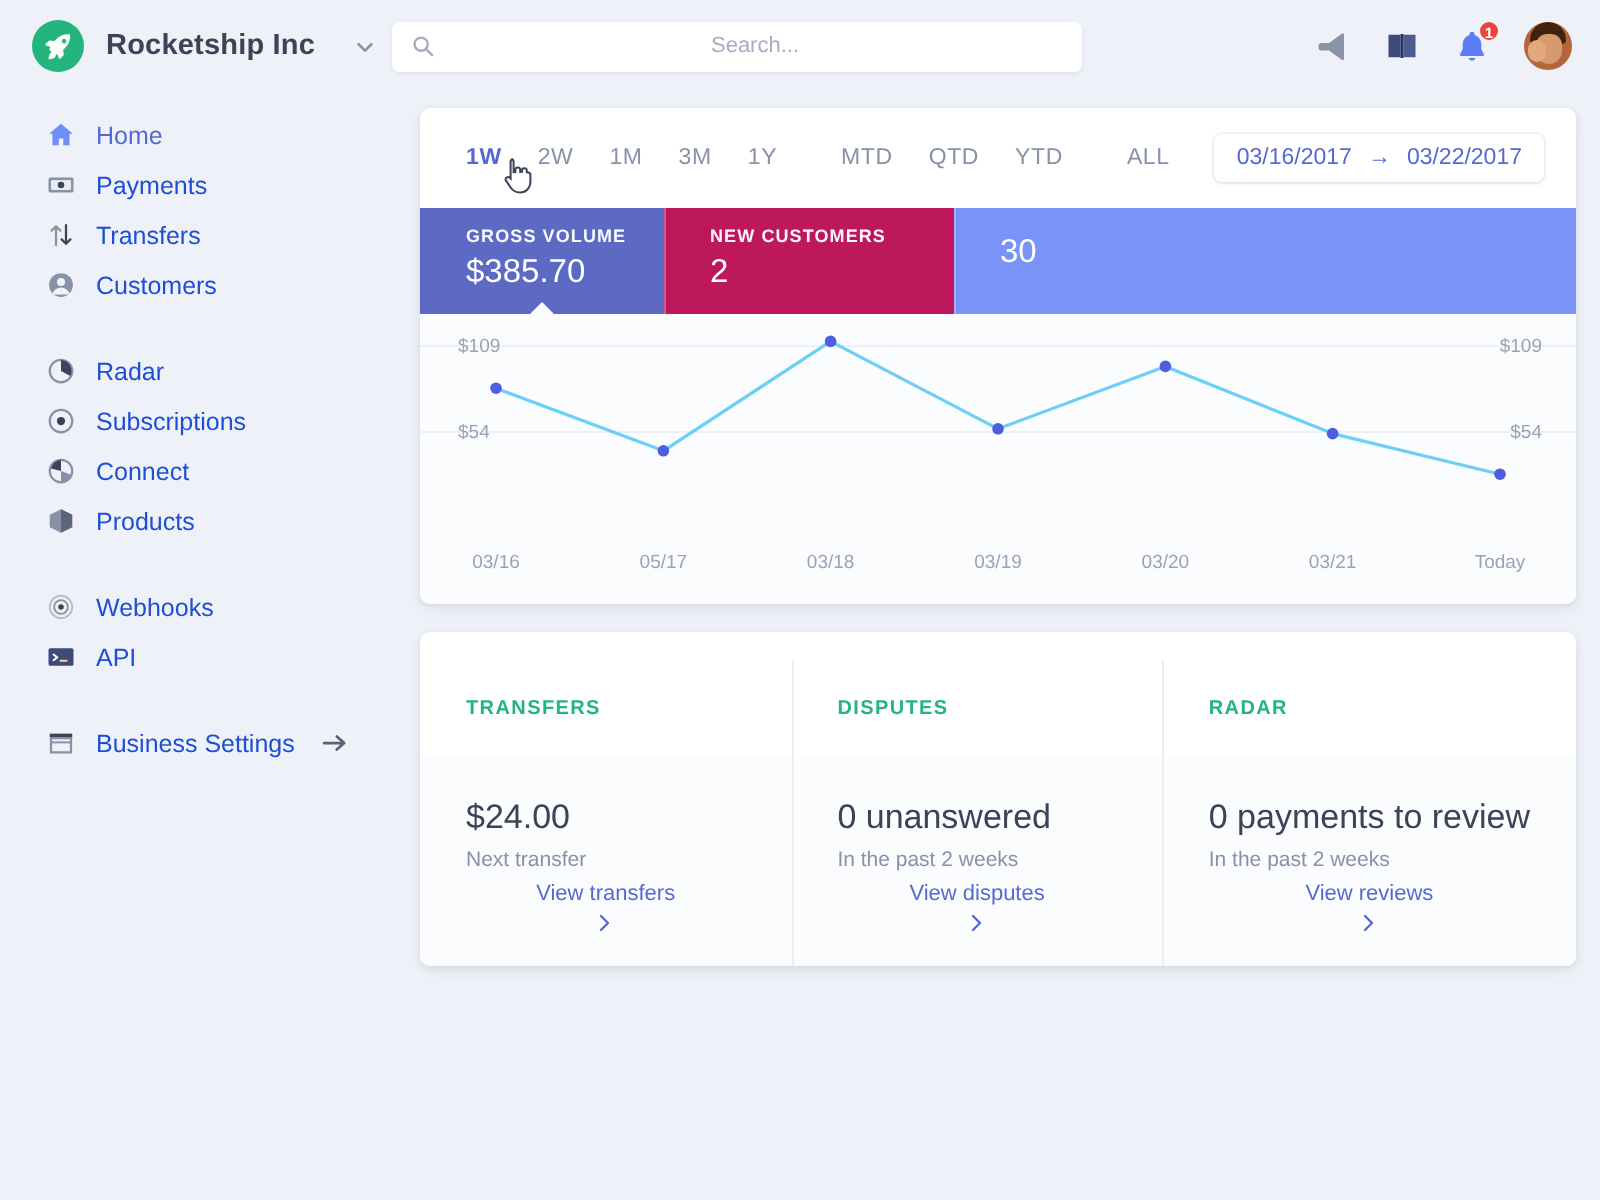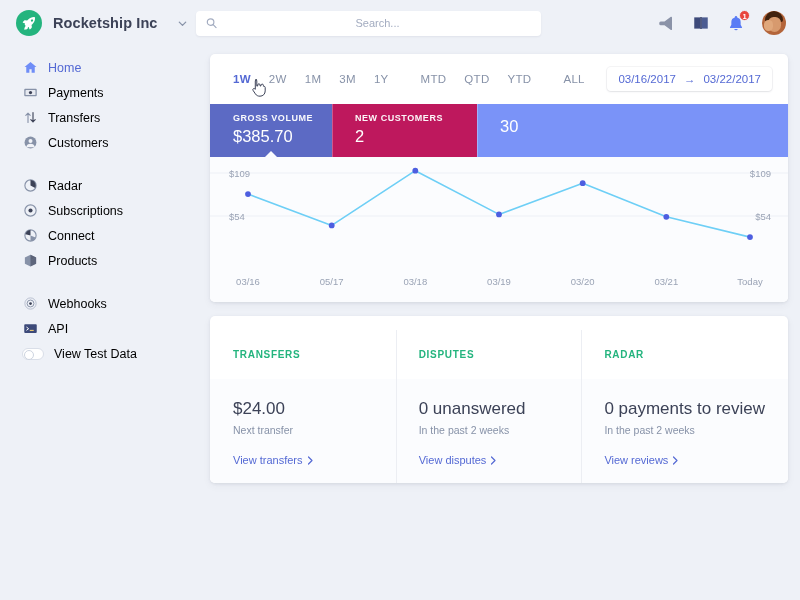--- a/index.html
+++ b/index.html
@@ -66,21 +66,21 @@
     background: #40220f; border-radius: 9px 9px 2px 2px; }
   .avatar .face { position: absolute; left: 6px; top: 6px; width: 13px; height: 15px;
     background: #d79a6e; border-radius: 6px 6px 7px 7px; }
   .avatar .hand { position: absolute; left: 2px; top: 9px; width: 9px; height: 11px;
     background: #e0a87c; border-radius: 5px; }
 
   
   .sidebar { position: absolute; top: 46px; left: 0; width: 196px; padding-top: 9px; }
   .navitem {
     display: flex; align-items: center; height: 25px;
-    padding-left: 22px; font-size: 12.5px; color: #000000;
+    padding-left: 22px; font-size: 12.5px; color: #1d4ed8;
     cursor: pointer; position: relative;
   }
   .navitem.active { color: #5469d4; font-weight: 400; }
   .navicon {
     width: 16px; height: 16px; margin-right: 10px; flex: 0 0 16px;
     display: flex; align-items: center; justify-content: center; line-height: 0;
     color: #8792a8;
   }
   .navitem.active .navicon { color: #6f8df7; }
   .navicon svg { width: 15px; height: 15px; display: block; }
@@ -179,21 +179,21 @@
     background: #fff;
   }
   .cbody {
     background: #fbfcfe; padding: 20px 23px 17px 23px; height: 104px;
     display: flex; flex-direction: column;
   }
   .cvalue { font-size: 17px; color: #3c4257; font-weight: 400; white-space: nowrap; }
   .csub { font-size: 10.5px; color: #8792a8; margin-top: 5px; }
   .clink {
     margin-top: auto; font-size: 11px; color: #5469d4; cursor: pointer;
-    display: flex; align-items: center; gap: 4px;
+    display: flex; align-items: center; gap: 4px; flex-direction: column;
   }
   .clink svg { width: 7px; height: 9px; display: block; }
   .cards-panel {
     background: #fff; border-radius: 5px; overflow: hidden;
     box-shadow: 0 1px 3px rgba(60,66,87,.10), 0 3px 8px rgba(60,66,87,.05);
   }
 </style>
 </head>
 <body>
 
@@ -350,27 +350,38 @@
     <div class="navitem">
       <span class="navicon">
         <svg viewBox="0 0 24 24">
           <rect x="2" y="5" width="20" height="14" rx="1.5" fill="#3d4a7a"></rect>
           <path d="M6 10 L9 12.3 L6 14.6" fill="none" stroke="#fff" stroke-width="1.6" stroke-linecap="round" stroke-linejoin="round"></path>
           <path d="M11.5 15h5" stroke="#ffd76e" stroke-width="1.6" stroke-linecap="round"></path>
         </svg>
       </span>
       <span>API</span>
     </div>
-    <div class="navitem">
-      <span class="toggle"></span>
-      <span>View Test Data</span>
-    </div>
 
     <div class="navgap"></div>
 
+    <div class="navitem">
+      <span class="navicon">
+        <svg viewBox="0 0 24 24">
+          <path d="M3 4.5h18v3H3z" fill="#3c4257"></path>
+          <path d="M4 8h16v11.5H4z" fill="none" stroke="#8792a8" stroke-width="1.8"></path>
+          <path d="M4 11.5h16" stroke="#8792a8" stroke-width="1.6"></path>
+        </svg>
+      </span>
+      <span>Business Settings</span>
+      <span class="arrow-right">
+        <svg viewBox="0 0 14 12" fill="none" stroke="currentColor" stroke-width="1.5" stroke-linecap="round" stroke-linejoin="round">
+          <path d="M1 6h11M8 2.4 12 6l-4 3.6"></path>
+        </svg>
+      </span>
+    </div>
   </div>
 
   <div class="main">
 
     <div class="panel">
 
       <div class="rangebar">
         <span class="rtab active">1W</span>
         <span class="rtab">2W</span>
         <span class="rtab">1M</span>

